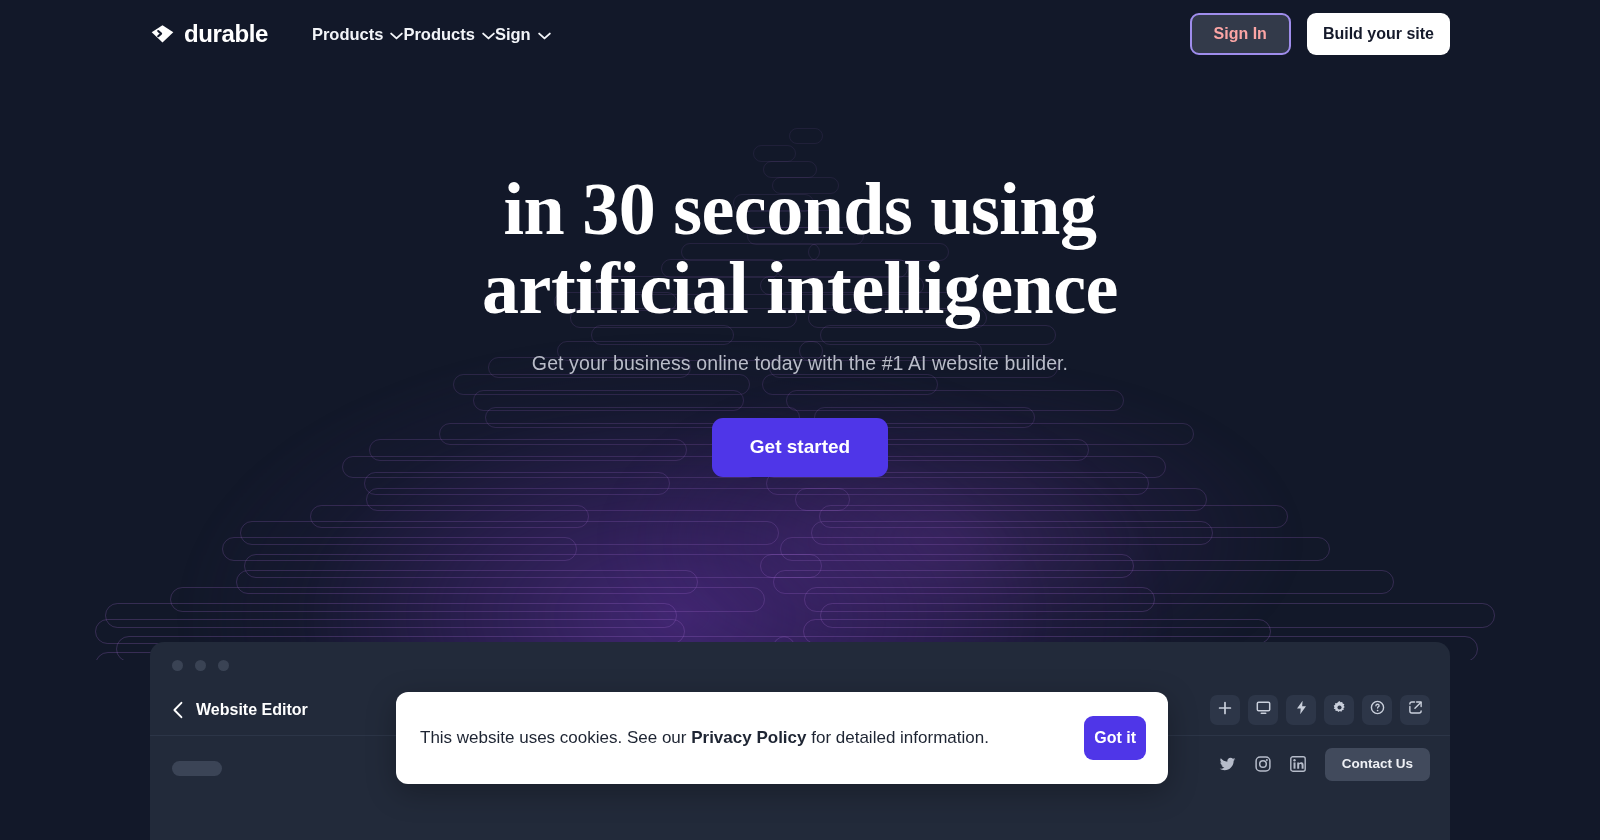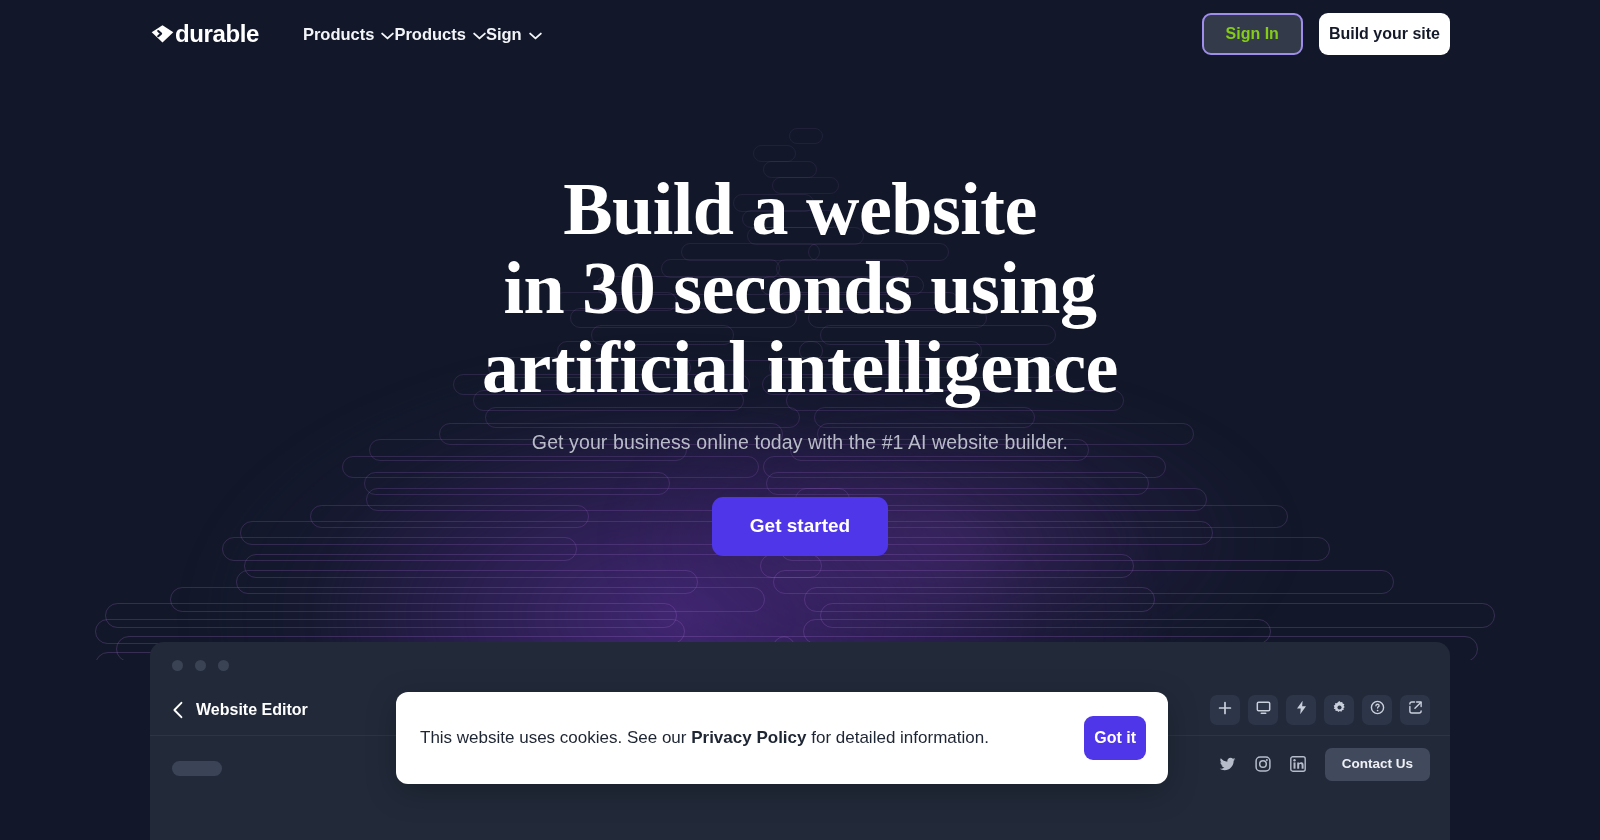--- a/index.html
+++ b/index.html
@@ -30,40 +30,40 @@
     position: absolute; display: block;
     border: 1px solid rgba(168,110,214,.30);
     border-radius: 999px; height: 20px;
   }
 
   
   .header {
     position: absolute; top: 0; left: 0; width: 1600px; height: 68px;
     display: flex; align-items: center; z-index: 40;
   }
-  .logo { display: flex; align-items: center; margin-left: 150px; cursor: pointer; }
+  .logo { display: flex; align-items: center; gap: 9px; margin-left: 150px; cursor: pointer; }
   .logo svg { display: block; }
   .logo-text {
     color: #fff; font-size: 24px; font-weight: 700; letter-spacing: -.4px; line-height: 1;
   }
   .nav { display: flex; align-items: center; margin-left: 44px; }
   .nav-item {
     display: flex; align-items: center; gap: 7px;
     color: #f2f4f8; font-size: 16.5px; font-weight: 600; cursor: pointer;
   }
   .chev { display: block; }
   .header-right { margin-left: auto; margin-right: 150px; display: flex; align-items: center; gap: 16px; }
   .btn-signin {
-    background: #333a4a; color: #84cc16; font-size: 16px; font-weight: 700;
+    background: #333a4a; color: #fca5a5; font-size: 16px; font-weight: 700;
     padding: 10px 22px; border-radius: 9px; border: 2px solid #9f8dec; cursor: pointer;
     line-height: 1.1;
   }
   .btn-build {
     background: #ffffff; color: #151a2b; font-size: 16px; font-weight: 700;
-    padding: 12px 10px; border-radius: 9px; border: none; cursor: pointer; line-height: 1.1;
+    padding: 12px 16px; border-radius: 9px; border: none; cursor: pointer; line-height: 1.1;
   }
 
   
   .hero { position: absolute; top: 0; left: 0; width: 1600px; text-align: center; z-index: 20; }
   .hero-title {
     margin-top: 170px;
     font-family: "Liberation Serif", "DejaVu Serif", serif;
     color: #ffffff; font-size: 74px; line-height: 79px; font-weight: 700;
     letter-spacing: -.5px;
   }
@@ -234,21 +234,20 @@
     </div>
 
     <div class="header-right">
       <button class="btn-signin">Sign In</button>
       <button class="btn-build">Build your site</button>
     </div>
   </div>
 
   <div class="hero">
     <h1 class="hero-title">
-      <div>Build a website</div>
       <div>in 30 seconds using</div>
       <div>artificial intelligence</div>
     </h1>
     <div class="hero-sub">Get your business online today with the #1 AI website builder.</div>
     <button class="btn-getstarted">Get started</button>
   </div>
 
   <div class="editor">
     <div class="editor-dots">
       <span></span>

